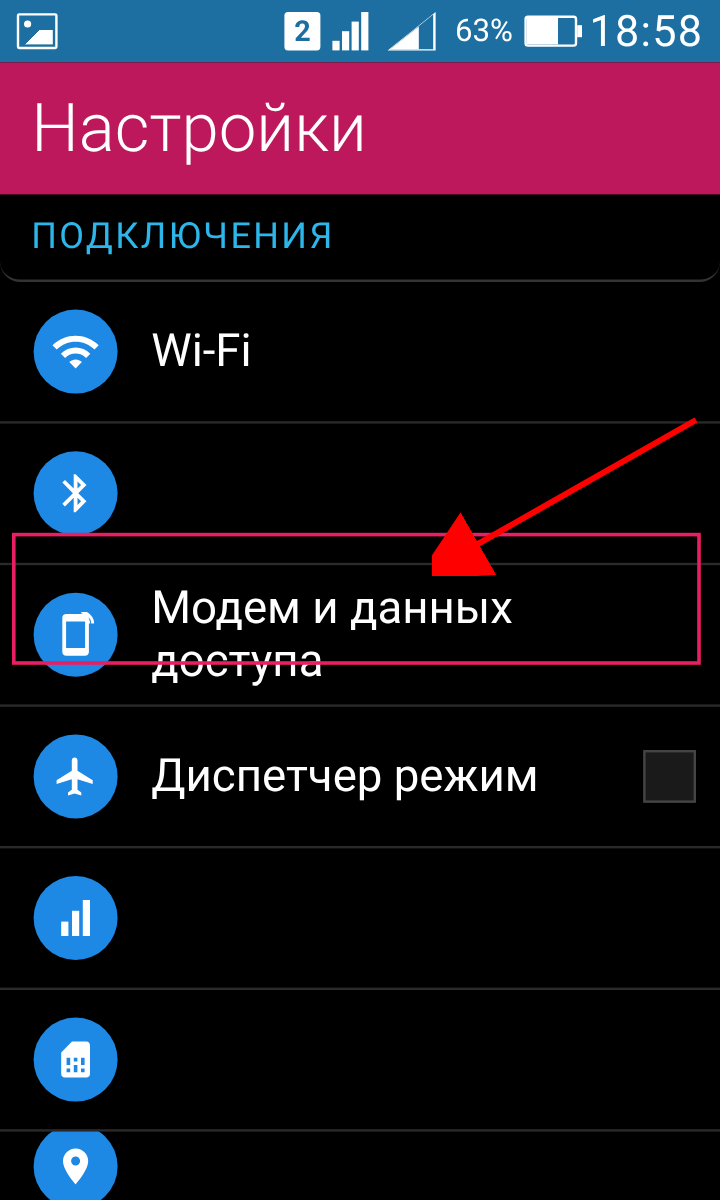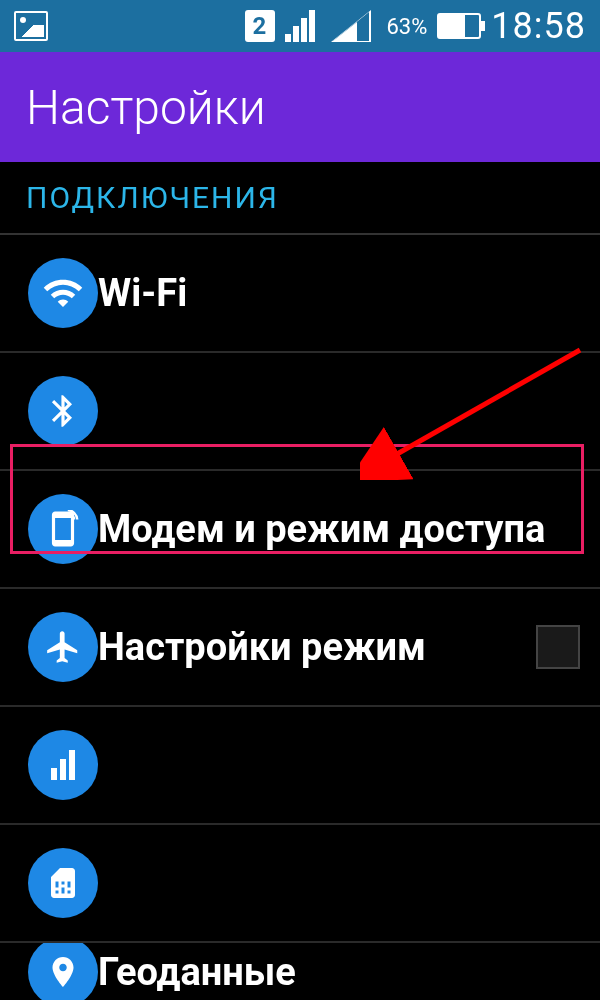--- a/index.html
+++ b/index.html
@@ -66,21 +66,21 @@
     top: 6px;
     width: 4px;
     height: 10px;
     background: #fff;
   }
   .battery-fill {
     height: 100%;
     width: 63%;
     background: #fff;
   }
-  .batt-text { font-size: 22px; }
+  .batt-text { font-size: 26px; }
   .time { font-size: 36px; letter-spacing: 1px; }
   .image-icon {
     width: 34px;
     height: 30px;
     border: 2px solid #fff;
     border-radius: 2px;
     position: relative;
   }
   .image-icon::before {
     content:'';
@@ -92,56 +92,58 @@
   }
   .image-icon::after {
     content:'';
     position:absolute;
     bottom:2px; left:2px; right:2px;
     height:12px;
     background: linear-gradient(135deg, transparent 40%, #fff 40%);
   }
 
   .header {
-    background: #6d28d9;
+    background: #be185d;
     height: 110px;
     display: flex;
     align-items: center;
     padding: 0 26px;
-    font-size: 48px;
+    font-size: 56px;
     font-weight: 300;
   }
   .section-header {
     color: #2cb6e9;
     font-size: 30px;
     padding: 18px 26px 18px 26px;
     letter-spacing: 2px;
     border-bottom: 2px solid #333;
+    border-radius: 17px;
   }
   .item {
     display: flex;
     align-items: center;
     height: 118px;
     padding: 0 20px 0 28px;
     border-bottom: 2px solid #2a2a2a;
     position: relative;
   }
   .icon-circle {
     width: 70px;
     height: 70px;
     border-radius: 50%;
     background: #1e88e5;
     display: flex;
     align-items: center;
     justify-content: center;
     flex-shrink: 0;
   }
   .label {
+    margin-left: 28px;
     font-size: 38px;
-    font-weight: 700;
+    font-weight: 400;
   }
   .checkbox {
     width: 44px;
     height: 44px;
     border: 2px solid #444;
     margin-left: auto;
     background: #1a1a1a;
   }
   .highlight-box {
     position: absolute;
@@ -208,30 +210,30 @@
 </div>
 
 <div class="item">
   <div class="icon-circle">
     <svg width="38" height="38" viewBox="0 0 24 24" fill="#fff">
         <path d="M17 1H7c-1.1 0-2 .9-2 2v18c0 1.1.9 2 2 2h10c1.1 0 2-.9 2-2V3c0-1.1-.9-2-2-2zm0 18H7V5h10v14z"></path>
         <path d="M15 2c2 0 4 2 4 4" stroke="#fff" stroke-width="1.5" fill="none"></path>
         <path d="M15 0c3 0 6 3 6 6" stroke="#fff" stroke-width="1.5" fill="none"></path>
       </svg>
   </div>
-  <span class="label">Модем и режим доступа</span>
+  <span class="label">Модем и данных доступа</span>
 </div>
 
 <div class="item">
   <div class="icon-circle">
     <svg width="38" height="38" viewBox="0 0 24 24" fill="#fff">
         <path d="M21 16v-2l-8-5V3.5c0-.83-.67-1.5-1.5-1.5S10 2.67 10 3.5V9l-8 5v2l8-2.5V19l-2 1.5V22l3.5-1 3.5 1v-1.5L13 19v-5.5l8 2.5z"></path>
       </svg>
   </div>
-  <span class="label">Настройки режим</span>
+  <span class="label">Диспетчер режим</span>
   <div class="checkbox"></div>
 </div>
 
 <div class="item">
   <div class="icon-circle">
     <svg width="36" height="36" viewBox="0 0 24 24" fill="#fff">
         <rect x="4" y="14" width="4" height="8"></rect>
         <rect x="10" y="8" width="4" height="14"></rect>
         <rect x="16" y="2" width="4" height="20"></rect>
       </svg>
@@ -245,21 +247,20 @@
       </svg>
   </div>
 </div>
 
 <div class="item last-item">
   <div class="icon-circle">
     <svg width="36" height="36" viewBox="0 0 24 24" fill="#fff">
         <path d="M12 2C8.13 2 5 5.13 5 9c0 5.25 7 13 7 13s7-7.75 7-13c0-3.87-3.13-7-7-7zm0 9.5c-1.38 0-2.5-1.12-2.5-2.5s1.12-2.5 2.5-2.5 2.5 1.12 2.5 2.5-1.12 2.5-2.5 2.5z"></path>
       </svg>
   </div>
-  <span class="label">Геоданные</span>
 </div>
 
 <div class="highlight-box" style="left:10px; top:444px; width:574px; height:110px;"></div>
 
 <svg class="arrow-svg" style="left:360px; top:340px; width:240px; height:140px;">
   <defs>
     <marker id="ah" markerWidth="12" markerHeight="12" refX="2" refY="6" orient="auto">
       <path d="M0,0 L12,6 L0,12 Z" fill="#ff0000"></path>
     </marker>
   </defs>

